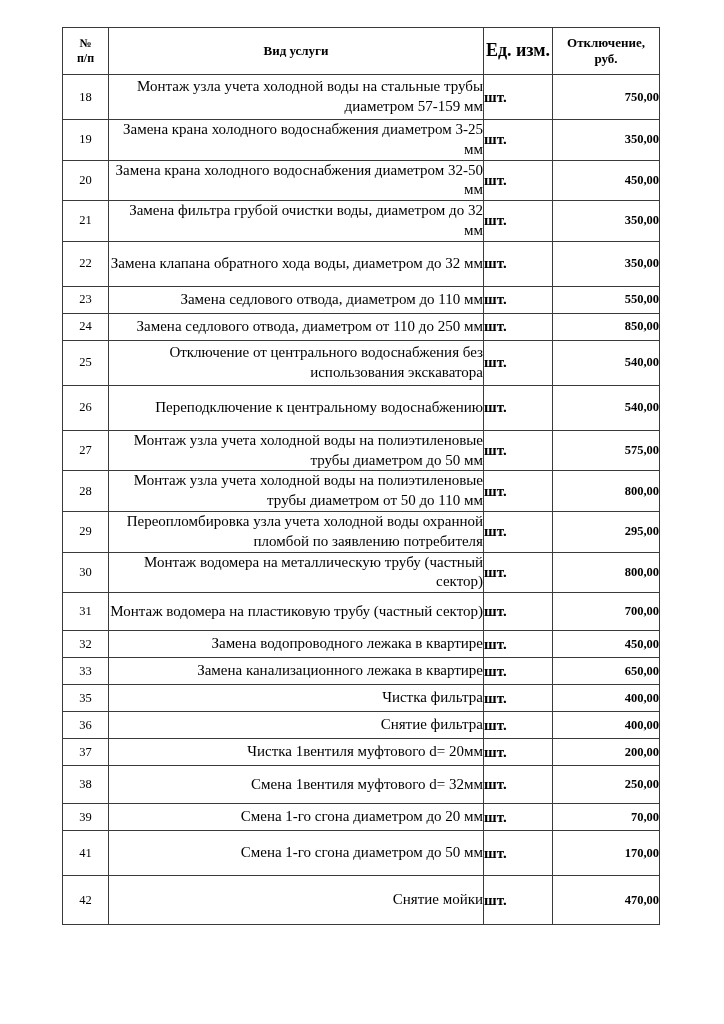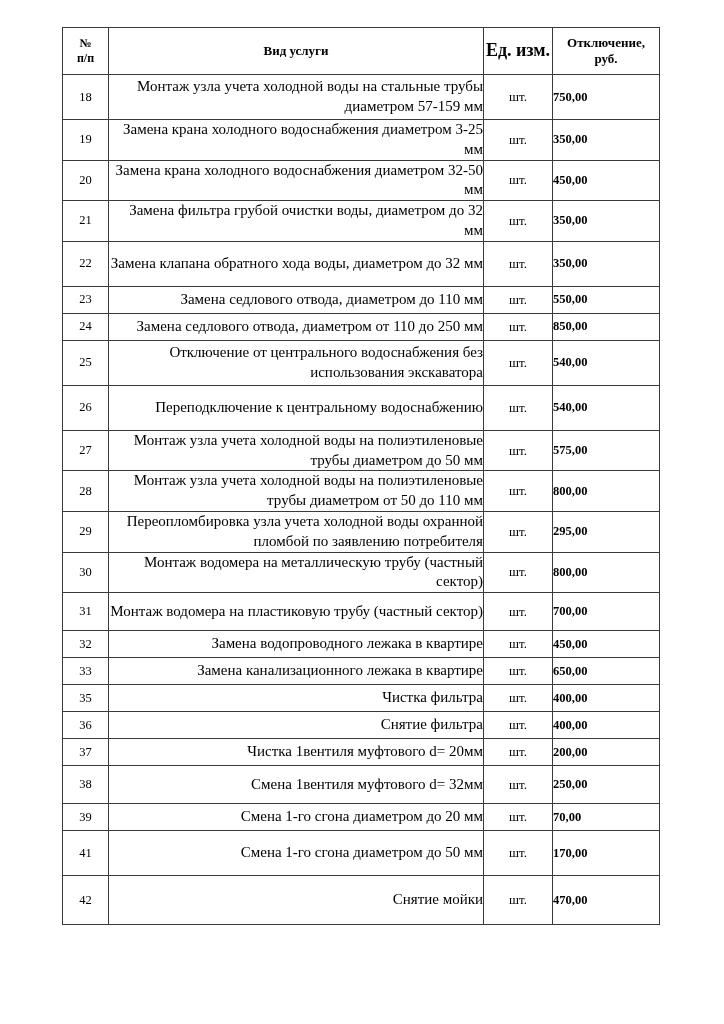--- a/index.html
+++ b/index.html
@@ -68,28 +68,28 @@
   }
   .cell-desc {
     text-align: right;
     vertical-align: middle;
     font-size: 15px;
     line-height: 1.32;
     padding: 2px 4px 2px 6px;
     margin-top: 44px;
   }
   .cell-unit {
-    text-align: center;
+    text-align: left;
     vertical-align: top;
-    font-size: 13px;
-    font-weight: normal;
+    font-size: 15px;
+    font-weight: bold;
     padding-top: 2px;
   }
   .cell-price {
-    text-align: left;
+    text-align: right;
     vertical-align: bottom;
     font-size: 12.5px;
     font-weight: bold;
     padding: 0 12px 3px 0;
   }
 
   
   tr.h-tall   > td { height: 44px; }
   tr.h-med    > td { height: 37px; }
   tr.h-short  > td { height: 26px; }

